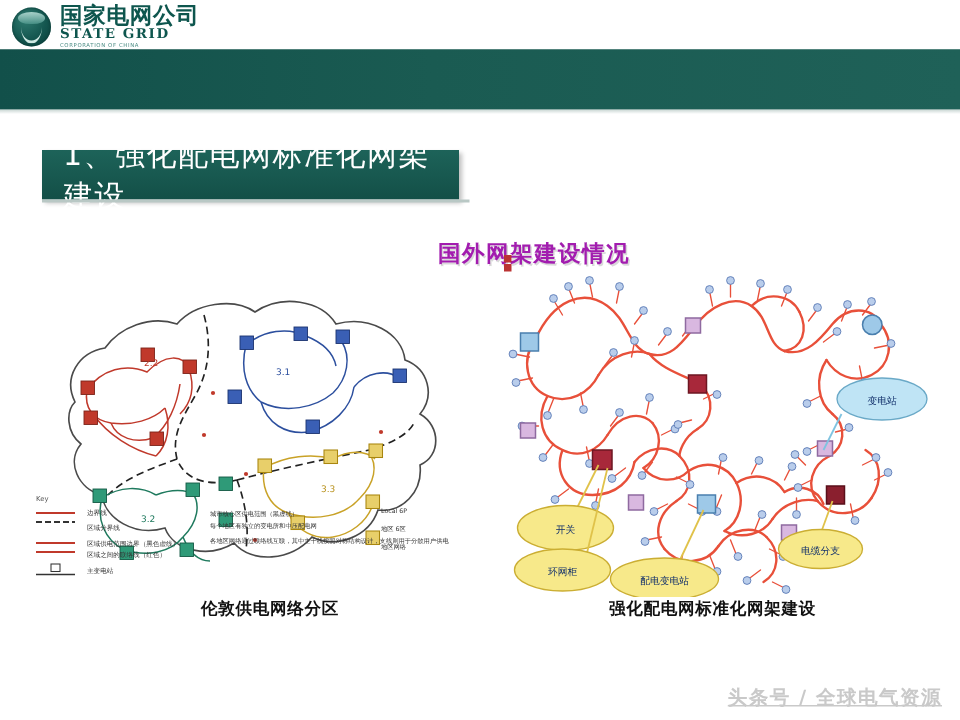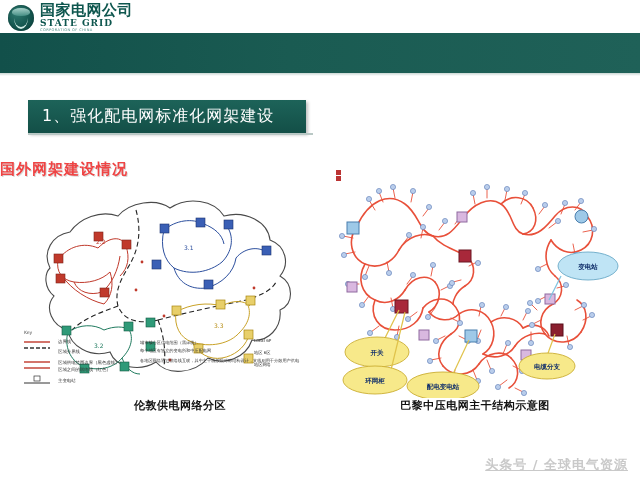--- a/index.html
+++ b/index.html
@@ -38,39 +38,39 @@
         display:flex;align-items:center;color:#ffffff;font-size:17px;
         letter-spacing:1px;font-weight:500;}
   .band-shadow{position:absolute;left:0;top:73px;width:640px;height:3px;
         background:linear-gradient(#c9d6d3,rgba(255,255,255,0));}
 
   
   .sec-box{position:absolute;left:28px;top:100px;width:278px;height:33px;
            background:linear-gradient(180deg,#1d6359 0%,#134f47 100%);
            display:flex;align-items:center;padding-left:14px;box-sizing:border-box;
            box-shadow:2px 2px 3px rgba(0,0,0,.25);}
-  .sec-box .label{color:#fff;font-size:16px;letter-spacing:1px;}
+  .sec-box .label{color:#fff;font-size:20px;letter-spacing:1px;}
   .sec-underline{position:absolute;left:28px;top:133px;width:285px;height:2px;
            background:#b9c8c5;}
 
   
-  .content-title{position:absolute;left:0;top:160px;width:420px;text-align:left;
-           color:#ef4444;font-size:15px;font-weight:bold;letter-spacing:1px;
+  .content-title{position:absolute;left:0;top:160px;width:420px;text-align:right;
+           color:#a21caf;font-size:15px;font-weight:bold;letter-spacing:1px;
            text-shadow:1px 1px 0 rgba(0,0,0,.15);}
 
   
   .cap{position:absolute;font-size:11px;font-weight:bold;color:#111;letter-spacing:.5px;}
   .cap-left{left:60px;top:398px;width:240px;text-align:center;}
   .cap-right{left:350px;top:398px;width:250px;text-align:center;}
 
   
   .fig{position:absolute;}
   .fig svg{display:block;}
   #fig-left{left:18px;top:172px;width:300px;height:222px;}
-  #fig-right{left:335px;top:170px;width:290px;height:228px;font-weight:bold;}
+  #fig-right{left:335px;top:170px;width:290px;height:228px;}
 
   
   .watermark{position:absolute;right:12px;top:456px;color:#c9c9c9;font-size:13px;
              letter-spacing:1px;font-weight:bold;text-decoration:underline;}
   .watermark .blur{filter:blur(.3px);}
 </style>
 </head>
 <body>
 
 <div id="slide">
@@ -439,19 +439,19 @@
 
       <g>
         <path d="M220 164 L212 186" stroke="#e0c24a" stroke-width="1.2" fill="none"></path>
         <ellipse cx="212" cy="196" rx="28" ry="13" fill="#f7e98a" stroke="#cbae33" stroke-width=".9"></ellipse>
         <text x="212" y="199" font-size="6.5" fill="#12306b" text-anchor="middle" font-family="DejaVu Sans, sans-serif">电缆分支</text>
       </g>
     </svg>
   </div>
 
   <div class="cap cap-left">伦敦供电网络分区</div>
-  <div class="cap cap-right">巴黎中压电网主干结构示意图</div>
+  <div class="cap cap-right">强化配电网标准化网架建设</div>
 
   <div class="watermark">
     <span class="blur">头条号 / 全球电气资源</span>
   </div>
 
 </div>
 
 </body></html>

